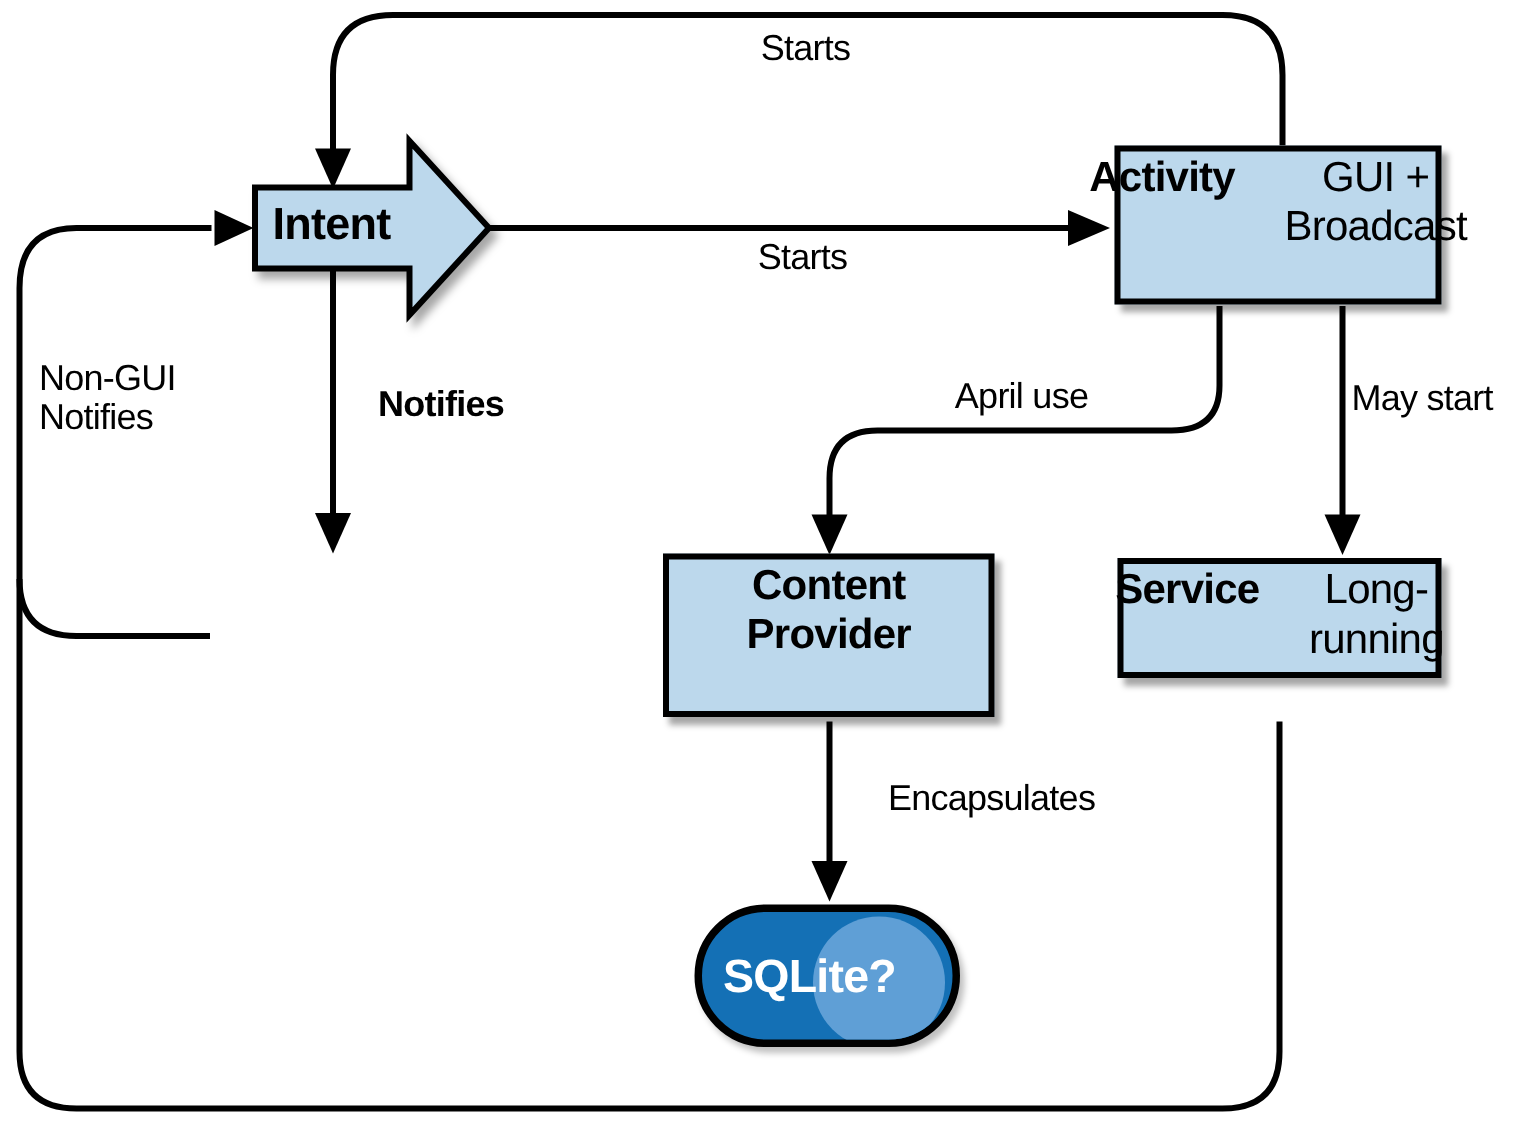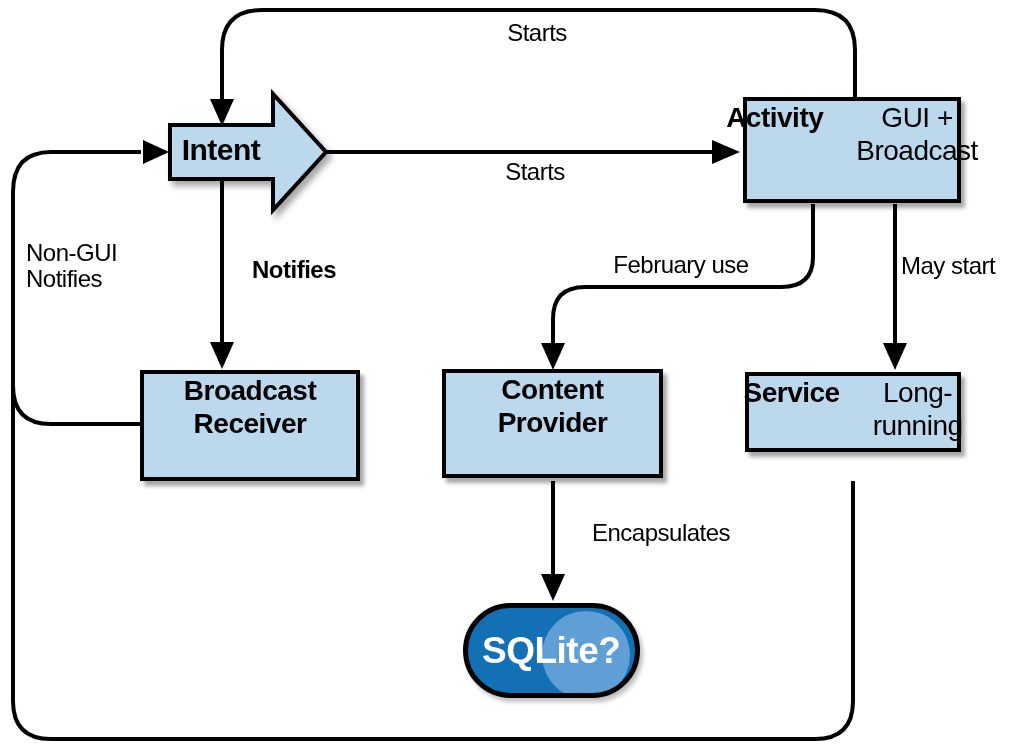--- a/index.html
+++ b/index.html
@@ -19,21 +19,21 @@
   .label{position:absolute;font-size:24px;letter-spacing:-0.5px;white-space:pre-line;line-height:1.1;}
   .label.center{text-align:center;}
   .intent-label{position:absolute;left:168px;top:133px;width:106px;text-align:center;
                 font-weight:bold;font-size:30px;letter-spacing:-0.5px;}
   .pill{position:absolute;left:463px;top:603px;width:177px;height:95px;box-sizing:border-box;
         border:5px solid #000;border-radius:48px;background:var(--sqlite-fill,#1470b5);
         overflow:hidden;box-shadow:3px 4px 4px rgba(0,0,0,0.25);}
   .pill .highlight{position:absolute;left:74px;top:3px;width:88px;height:88px;border-radius:50%;
         background:var(--sqlite-highlight,#5f9fd6);}
   .pill .pill-label{position:absolute;left:14px;top:0;height:85px;display:flex;align-items:center;
-        color:var(--sqlite-text,#fff);font-weight:bold;font-size:37px;letter-spacing:-0.5px;}
+        color:var(--sqlite-text,#fff);font-weight:bold;font-size:31px;letter-spacing:-0.5px;}
 </style>
 </head>
 <body>
 
 <div class="canvas">
 
   <svg class="edges-svg" width="1020" height="750" viewBox="0 0 1020 750">
 
     <g>
       <path class="edge" d="M855,97 V50 Q855,10 815,10 H262 Q222,10 222,50 V101"></path>
@@ -79,24 +79,20 @@
     </g>
   </svg>
 
   <div class="intent-label">Intent</div>
 
   <div class="box" style="left:743px;top:97px;width:218px;height:106px;">
     <div class="title">Activity</div>
     <div class="subtitle">GUI + Broadcast</div>
   </div>
 
-  <div class="box" style="left:140px;top:370px;width:220px;height:111px;">
-    <div class="title">Broadcast
-Receiver</div>
-  </div>
 
   <div class="box" style="left:442px;top:369px;width:221px;height:109px;">
     <div class="title">Content
 Provider</div>
   </div>
 
   <div class="box" style="left:745px;top:372px;width:216px;height:80px;">
     <div class="title">Service</div>
     <div class="subtitle">Long-running</div>
   </div>
@@ -104,17 +100,17 @@
   <div class="pill">
     <div class="highlight"></div>
     <div class="pill-label">SQLite?</div>
   </div>
 
   <div class="label center" style="left:467px;top:20px;width:140px;">Starts</div>
   <div class="label center" style="left:465px;top:159px;width:140px;">Starts</div>
   <div class="label" style="left:252px;top:257px;font-weight:bold;">Notifies</div>
   <div class="label" style="left:26px;top:240px;">Non-GUI
 Notifies</div>
-  <div class="label center" style="left:611px;top:252px;width:140px;">February use</div>
+  <div class="label center" style="left:611px;top:252px;width:140px;">April use</div>
   <div class="label" style="left:901px;top:253px;">May start</div>
   <div class="label" style="left:592px;top:520px;">Encapsulates</div>
 
 </div>
 
 </body></html>

